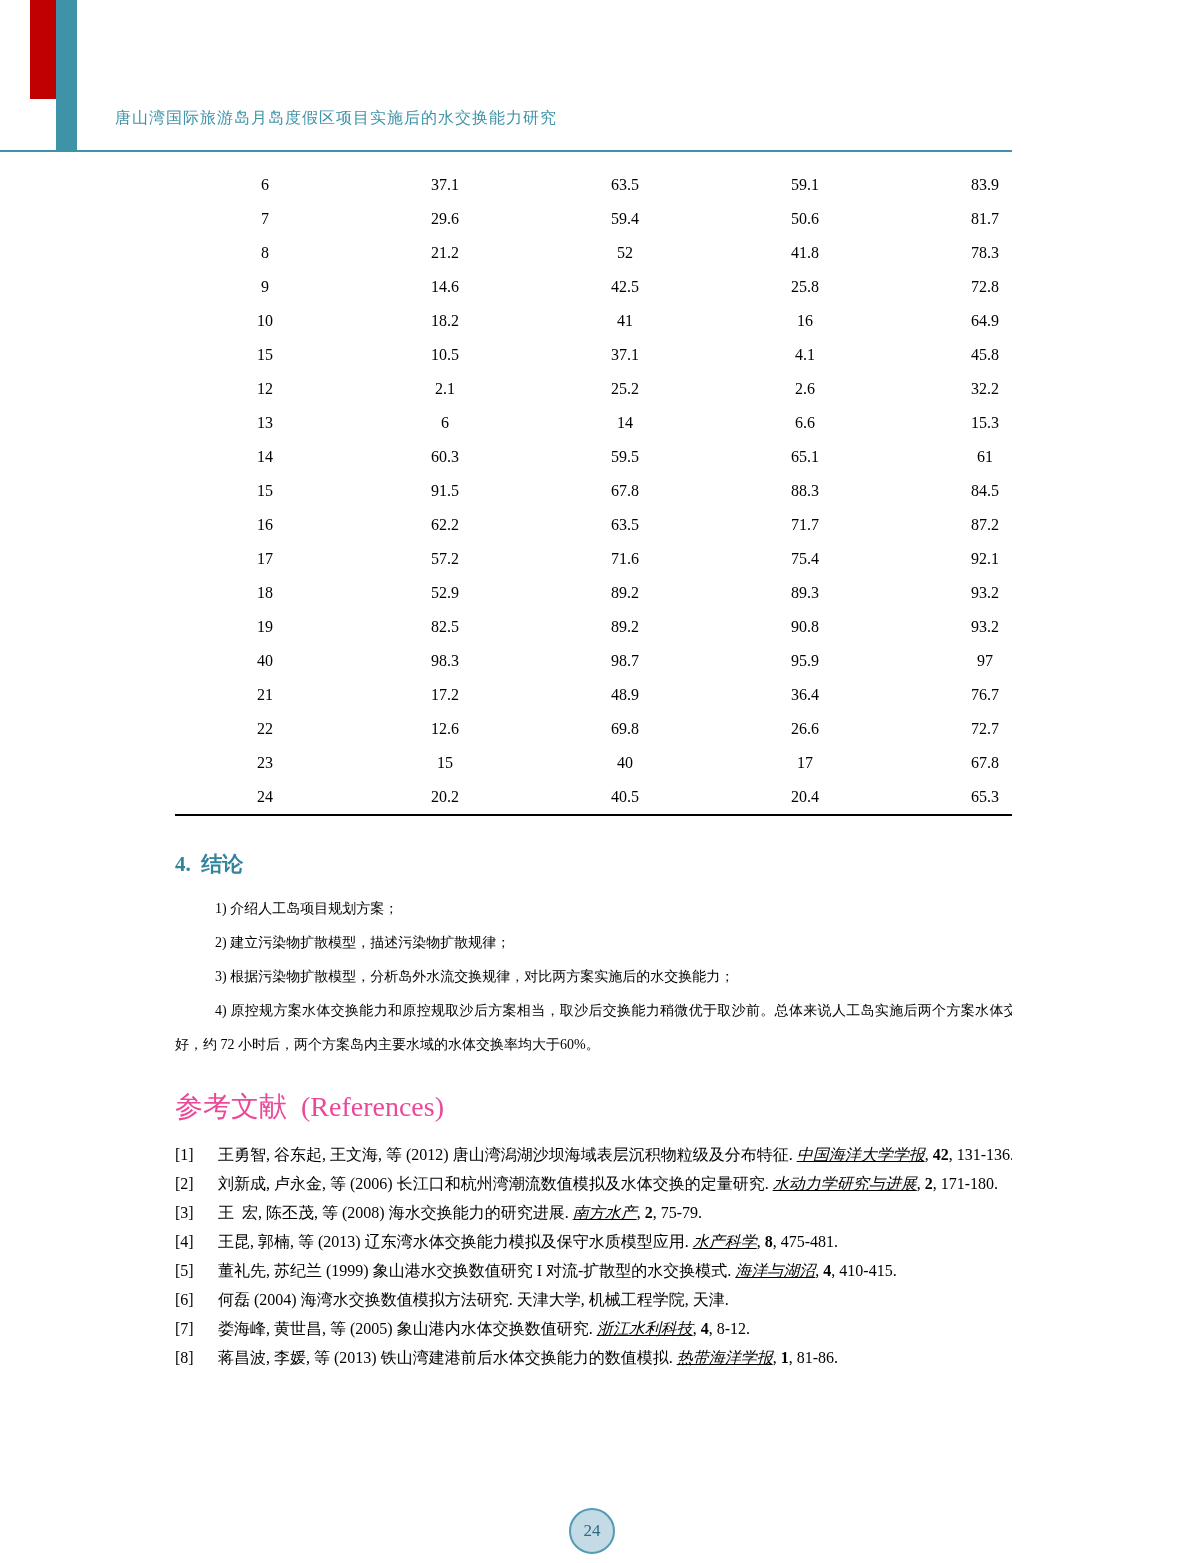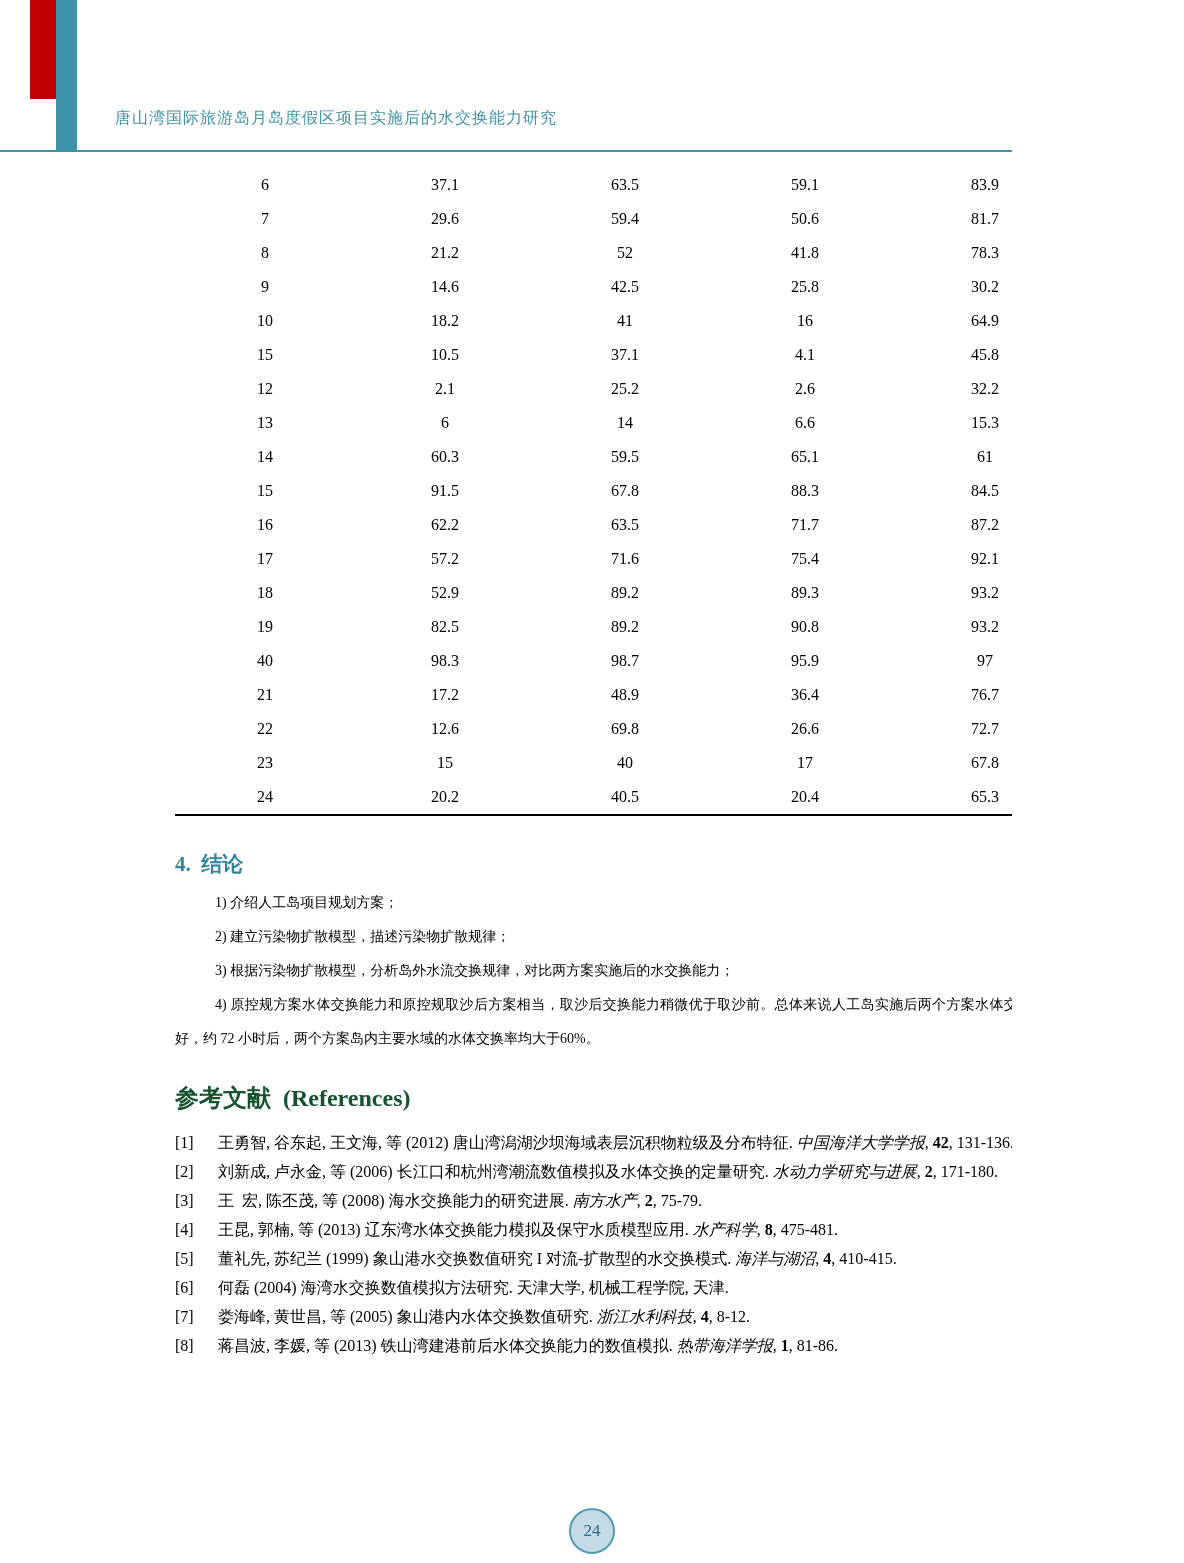--- a/index.html
+++ b/index.html
@@ -53,30 +53,30 @@
   }
   table.data-table td {
     width: 20%;
     height: 34px;
     padding: 0;
     text-align: center;
     font-size: 16px;
     color: #000000;
   }
   .sec-h {
-    margin: 34px 0 8px 0;
+    margin: 34px 0 14px 0;
     font-size: 21px;
     font-weight: bold;
     color: #31849b;
   }
   .ref-h {
     margin: 26px 0 14px 0;
-    font-size: 24px;
-    font-weight: bold;
-    color: #14532d;
+    font-size: 28px;
+    font-weight: normal;
+    color: #ec4899;
   }
   .c-item {
     margin: 0;
     font-size: 14px;
     line-height: 34px;
     color: #000000;
     text-indent: 40px;
     text-align: justify;
   }
   .ref-list {
@@ -87,21 +87,21 @@
     padding-left: 43px;
     font-size: 16px;
     line-height: 29px;
     color: #000000;
     text-align: justify;
   }
   .ref-label {
     position: absolute;
     left: 0; top: 0;
   }
-  .r-journal { font-style: italic; }
+  .r-journal { font-style: italic; text-decoration: underline; }
   .r-vol { font-weight: bold; }
   .page-badge {
     position: absolute;
     left: 569px; top: 1508px;
     width: 42px; height: 42px;
     border-radius: 50%;
     background: #c4dbe6;
     border: 2px solid #549bb4;
     box-sizing: content-box;
     color: #2b6d86;
@@ -148,21 +148,21 @@
             <td>52</td>
             <td>41.8</td>
             <td>78.3</td>
           </tr>
 
           <tr>
             <td>9</td>
             <td>14.6</td>
             <td>42.5</td>
             <td>25.8</td>
-            <td>30.2</td>
+            <td>72.8</td>
           </tr>
 
           <tr>
             <td>10</td>
             <td>18.2</td>
             <td>41</td>
             <td>16</td>
             <td>64.9</td>
           </tr>
 

